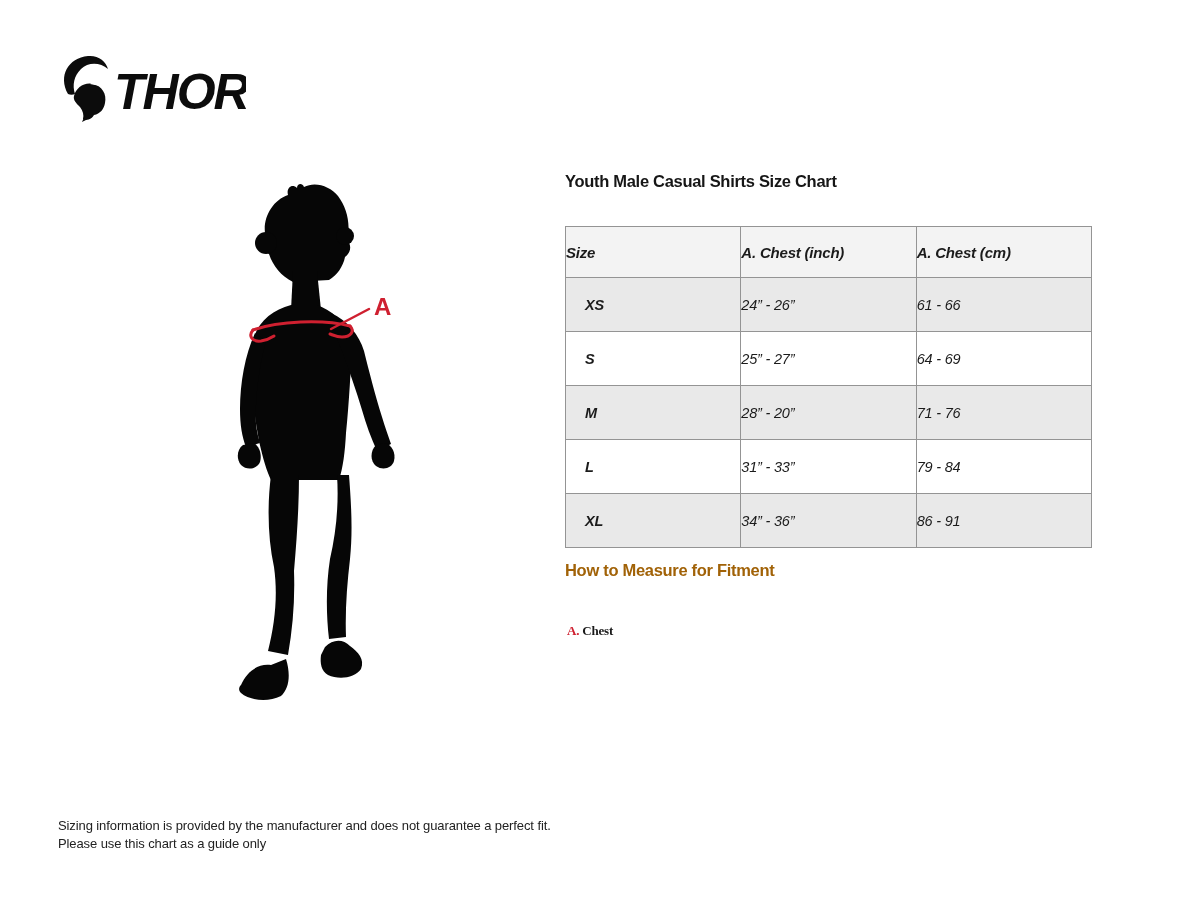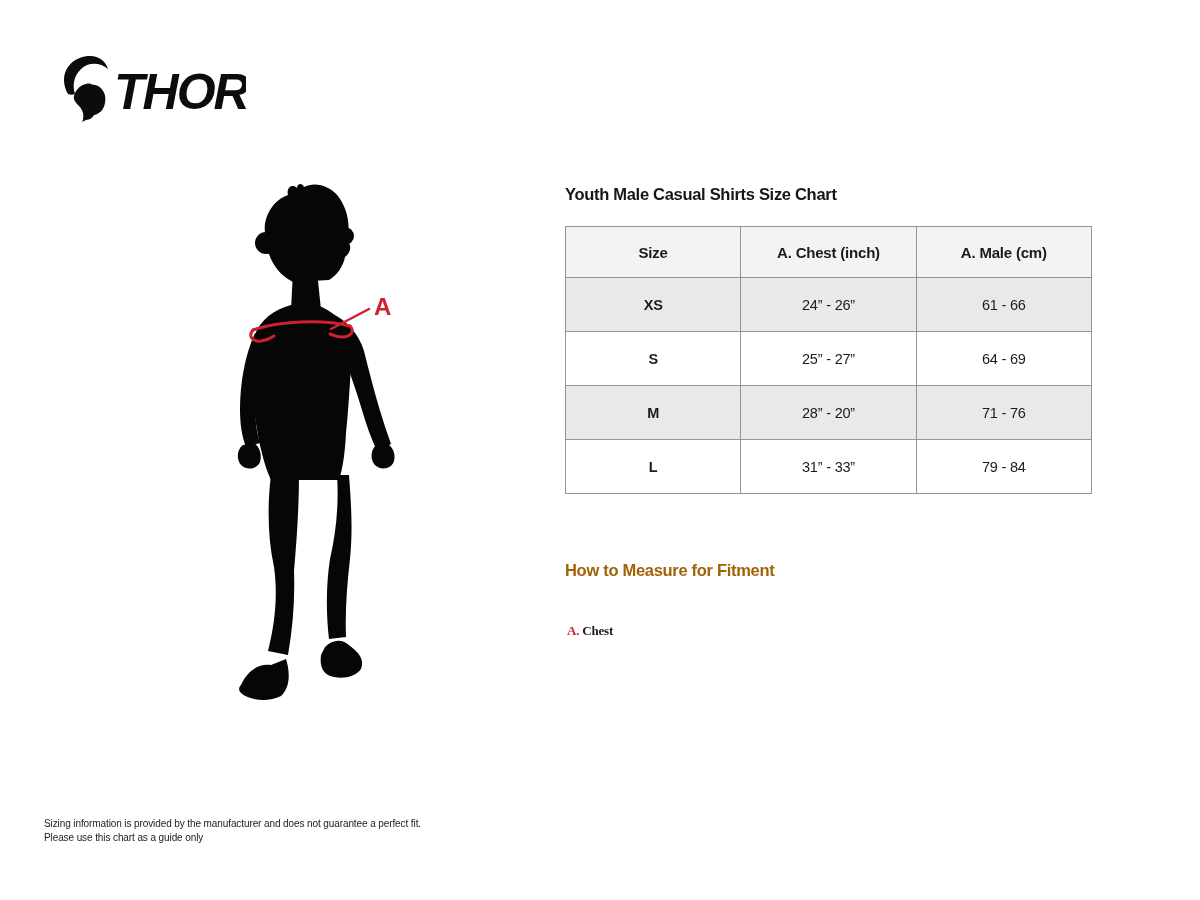--- a/index.html
+++ b/index.html
@@ -23,58 +23,59 @@
 
   
   .figure-svg { position: absolute; left: 233px; top: 183px; width: 165px; height: 522px; }
   .annot-a {
     font-family: "Liberation Sans", sans-serif;
     font-weight: bold; font-size: 24px;
   }
 
   
   .chart-title {
-    position: absolute; left: 565px; top: 185px;
+    position: absolute; left: 565px; top: 172px;
     font-size: 16.5px; font-weight: bold; letter-spacing: -0.3px; color: #161616;
   }
   table.size-table {
     position: absolute; left: 565px; top: 226px;
     width: 527px; border-collapse: collapse;
     table-layout: fixed;
   }
   table.size-table th, table.size-table td {
     border: 1.5px solid #949494;
-    text-align: center; vertical-align: middle;
+    text-align: left; vertical-align: middle;
     font-size: 14.5px; color: #1b1b1b;
     letter-spacing: -0.2px;
+    font-style: italic;
   }
   table.size-table th { height: 51px; font-weight: bold; background: #f3f3f3; font-size: 15px; }
   table.size-table td { height: 54px; background: #ffffff; }
   table.size-table tr.alt td { background: #e9e9e9; }
-  table.size-table td.size-cell { font-weight: bold; }
+  table.size-table td.size-cell { font-weight: bold; padding-left: 19px; }
 
   .measure-heading {
     position: absolute; left: 565px; top: 561px;
     font-size: 16.5px; font-weight: bold; letter-spacing: -0.3px; color: #a16207;
   }
   .measure-item-label {
     position: absolute; left: 567px; top: 623px;
     font-size: 13px; font-weight: bold; color: #1b1b1b; letter-spacing: -0.2px; font-family: Liberation Serif, serif;
   }
   .measure-key { color: #cf2030; margin-right: 3px; }
   .measure-desc {
     position: absolute; left: 567px; top: 641px;
     width: 250px; font-size: 12.5px; line-height: 1.22; color: #222;
     letter-spacing: -0.1px;
   }
 
   
   .footer {
-    position: absolute; left: 44px; top: 817px;
-    font-size: 10px; line-height: 1.35; color: #222; letter-spacing: -0.1px;
+    position: absolute; left: 58px; top: 817px;
+    font-size: 13px; line-height: 1.35; color: #222; letter-spacing: -0.1px;
   }
 </style>
 </head>
 <body>
 
 <div class="page">
 
   <div>
     <svg class="logo-svg" viewBox="0 0 190 68">
       <g fill="#0c0c0c">
@@ -125,21 +126,21 @@
     <text class="annot-a" x="141" y="132" fill="#cf2030">A</text>
   </svg>
 
   <div class="chart-title">Youth Male Casual Shirts Size Chart</div>
 
   <table class="size-table">
     <thead>
       <tr>
         <th>Size</th>
         <th>A. Chest (inch)</th>
-        <th>A. Male (cm)</th>
+        <th>A. Chest (cm)</th>
       </tr>
     </thead>
     <tbody>
       <tr class="alt">
         <td class="size-cell">XS</td>
         <td>24” - 26”</td>
         <td>61 - 66</td>
       </tr>
       <tr>
         <td class="size-cell">S</td>
@@ -149,20 +150,25 @@
       <tr class="alt">
         <td class="size-cell">M</td>
         <td>28” - 20”</td>
         <td>71 - 76</td>
       </tr>
       <tr>
         <td class="size-cell">L</td>
         <td>31” - 33”</td>
         <td>79 - 84</td>
       </tr>
+      <tr class="alt">
+        <td class="size-cell">XL</td>
+        <td>34” - 36”</td>
+        <td>86 - 91</td>
+      </tr>
     </tbody>
   </table>
 
   <div class="measure-heading">How to Measure for Fitment</div>
   <div class="measure-item-label">
     <span class="measure-key">A.</span><span>Chest</span>
   </div>
 
   <div class="footer">
     <div>Sizing information is provided by the manufacturer and does not guarantee a perfect fit.</div>

